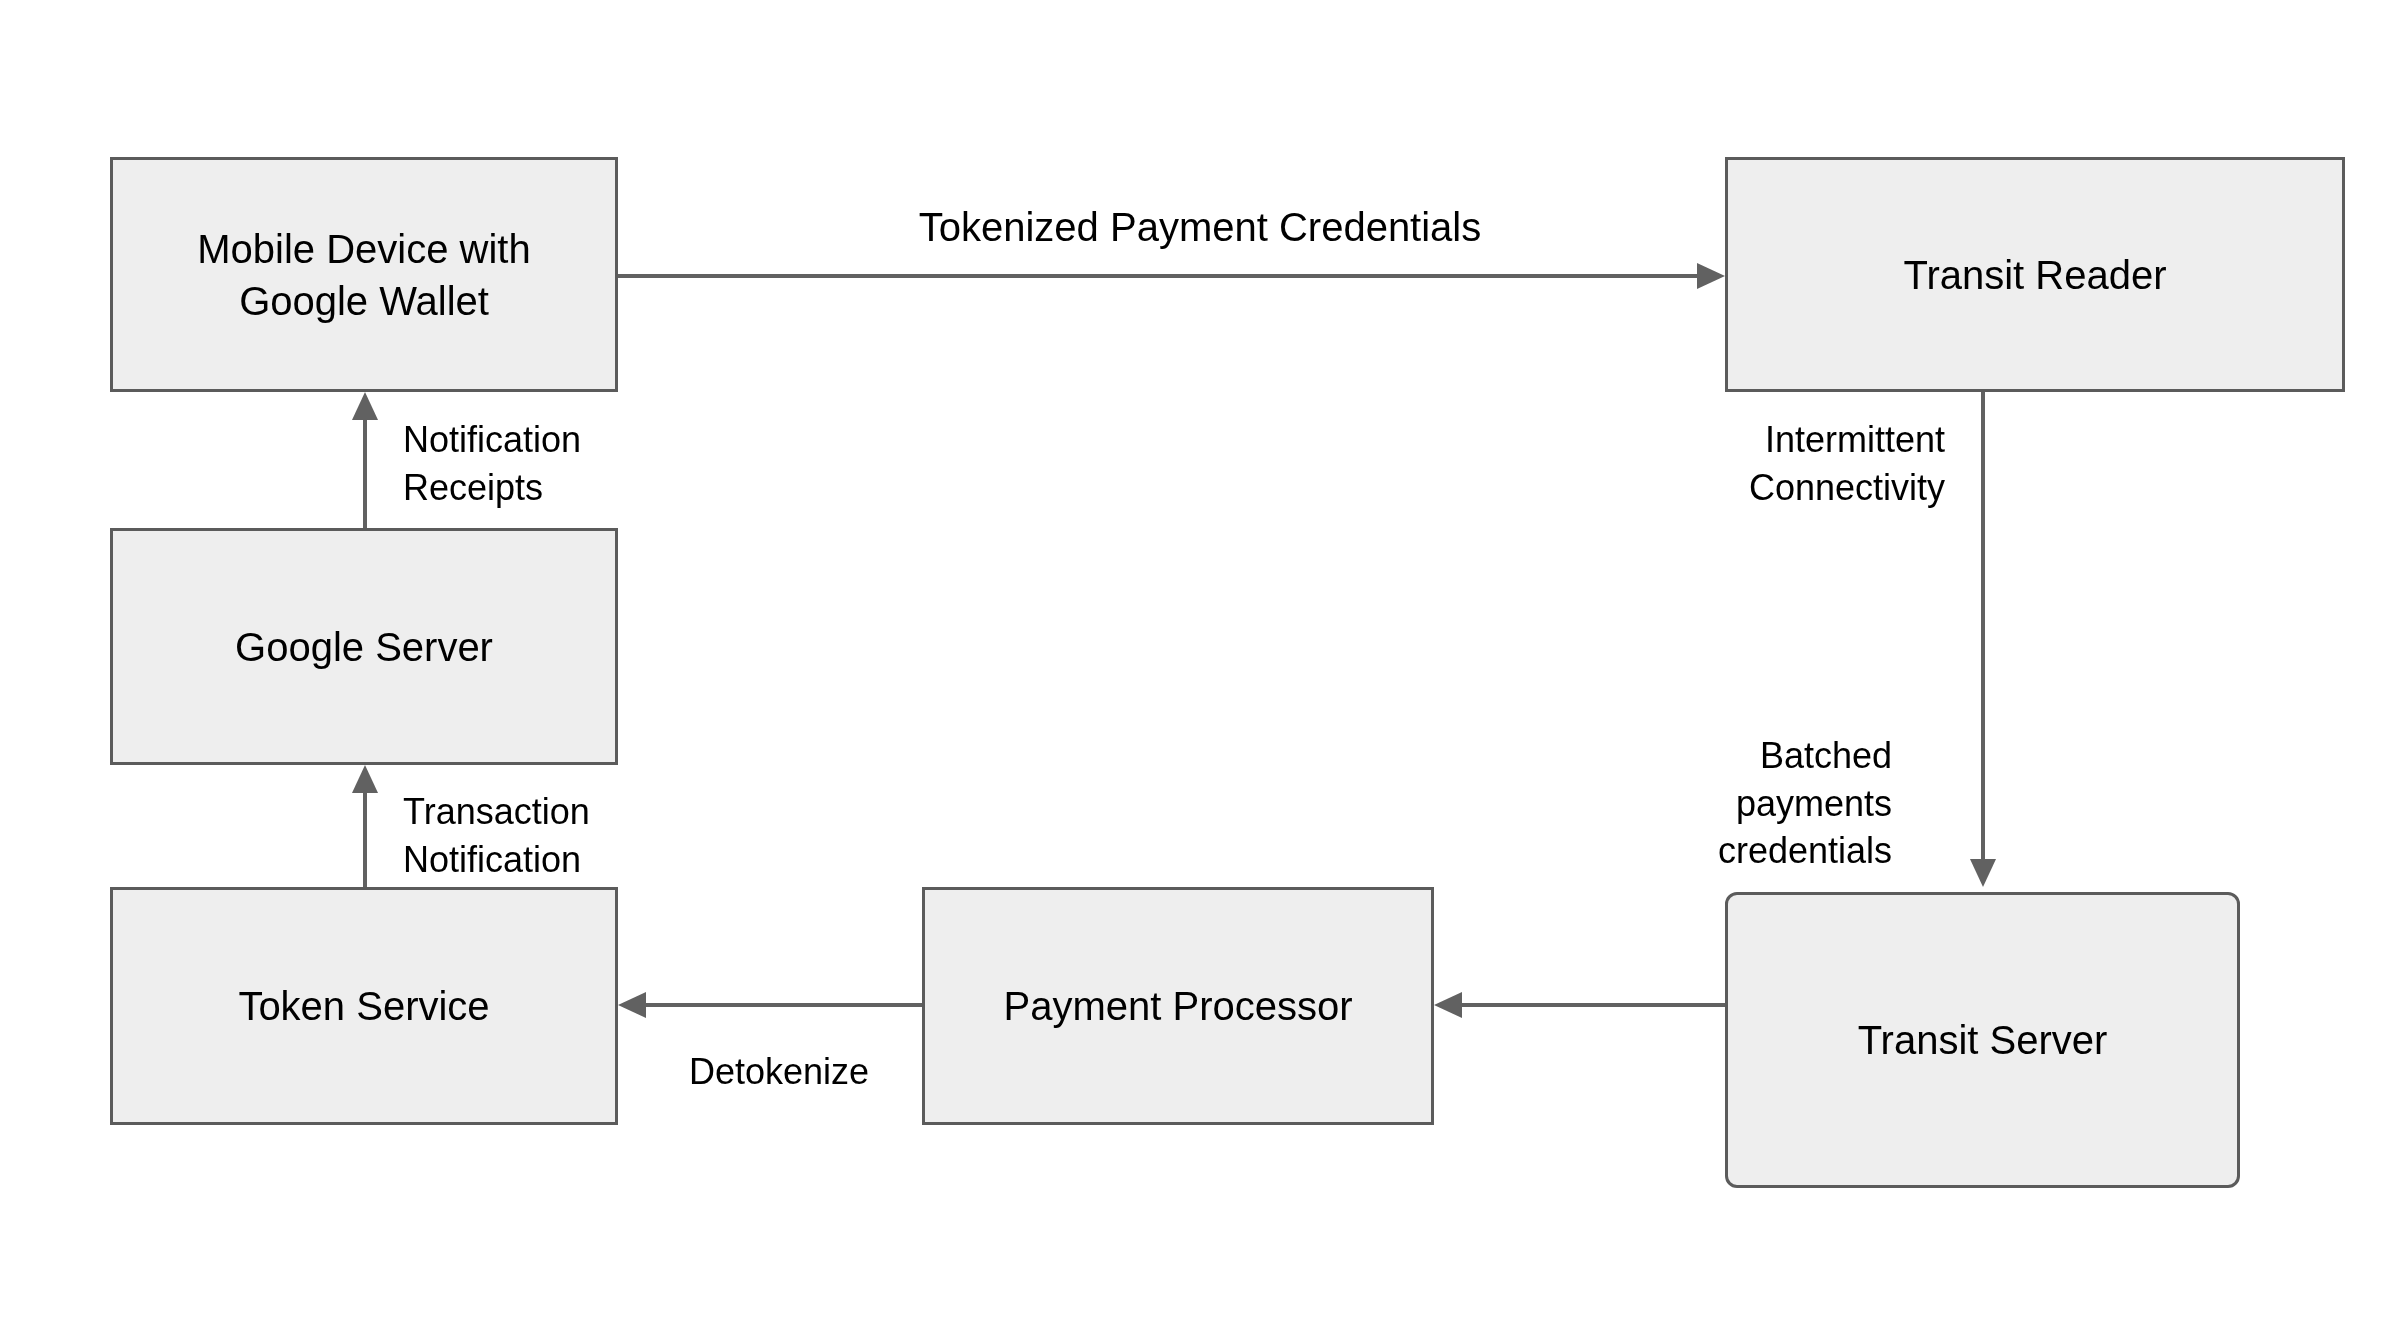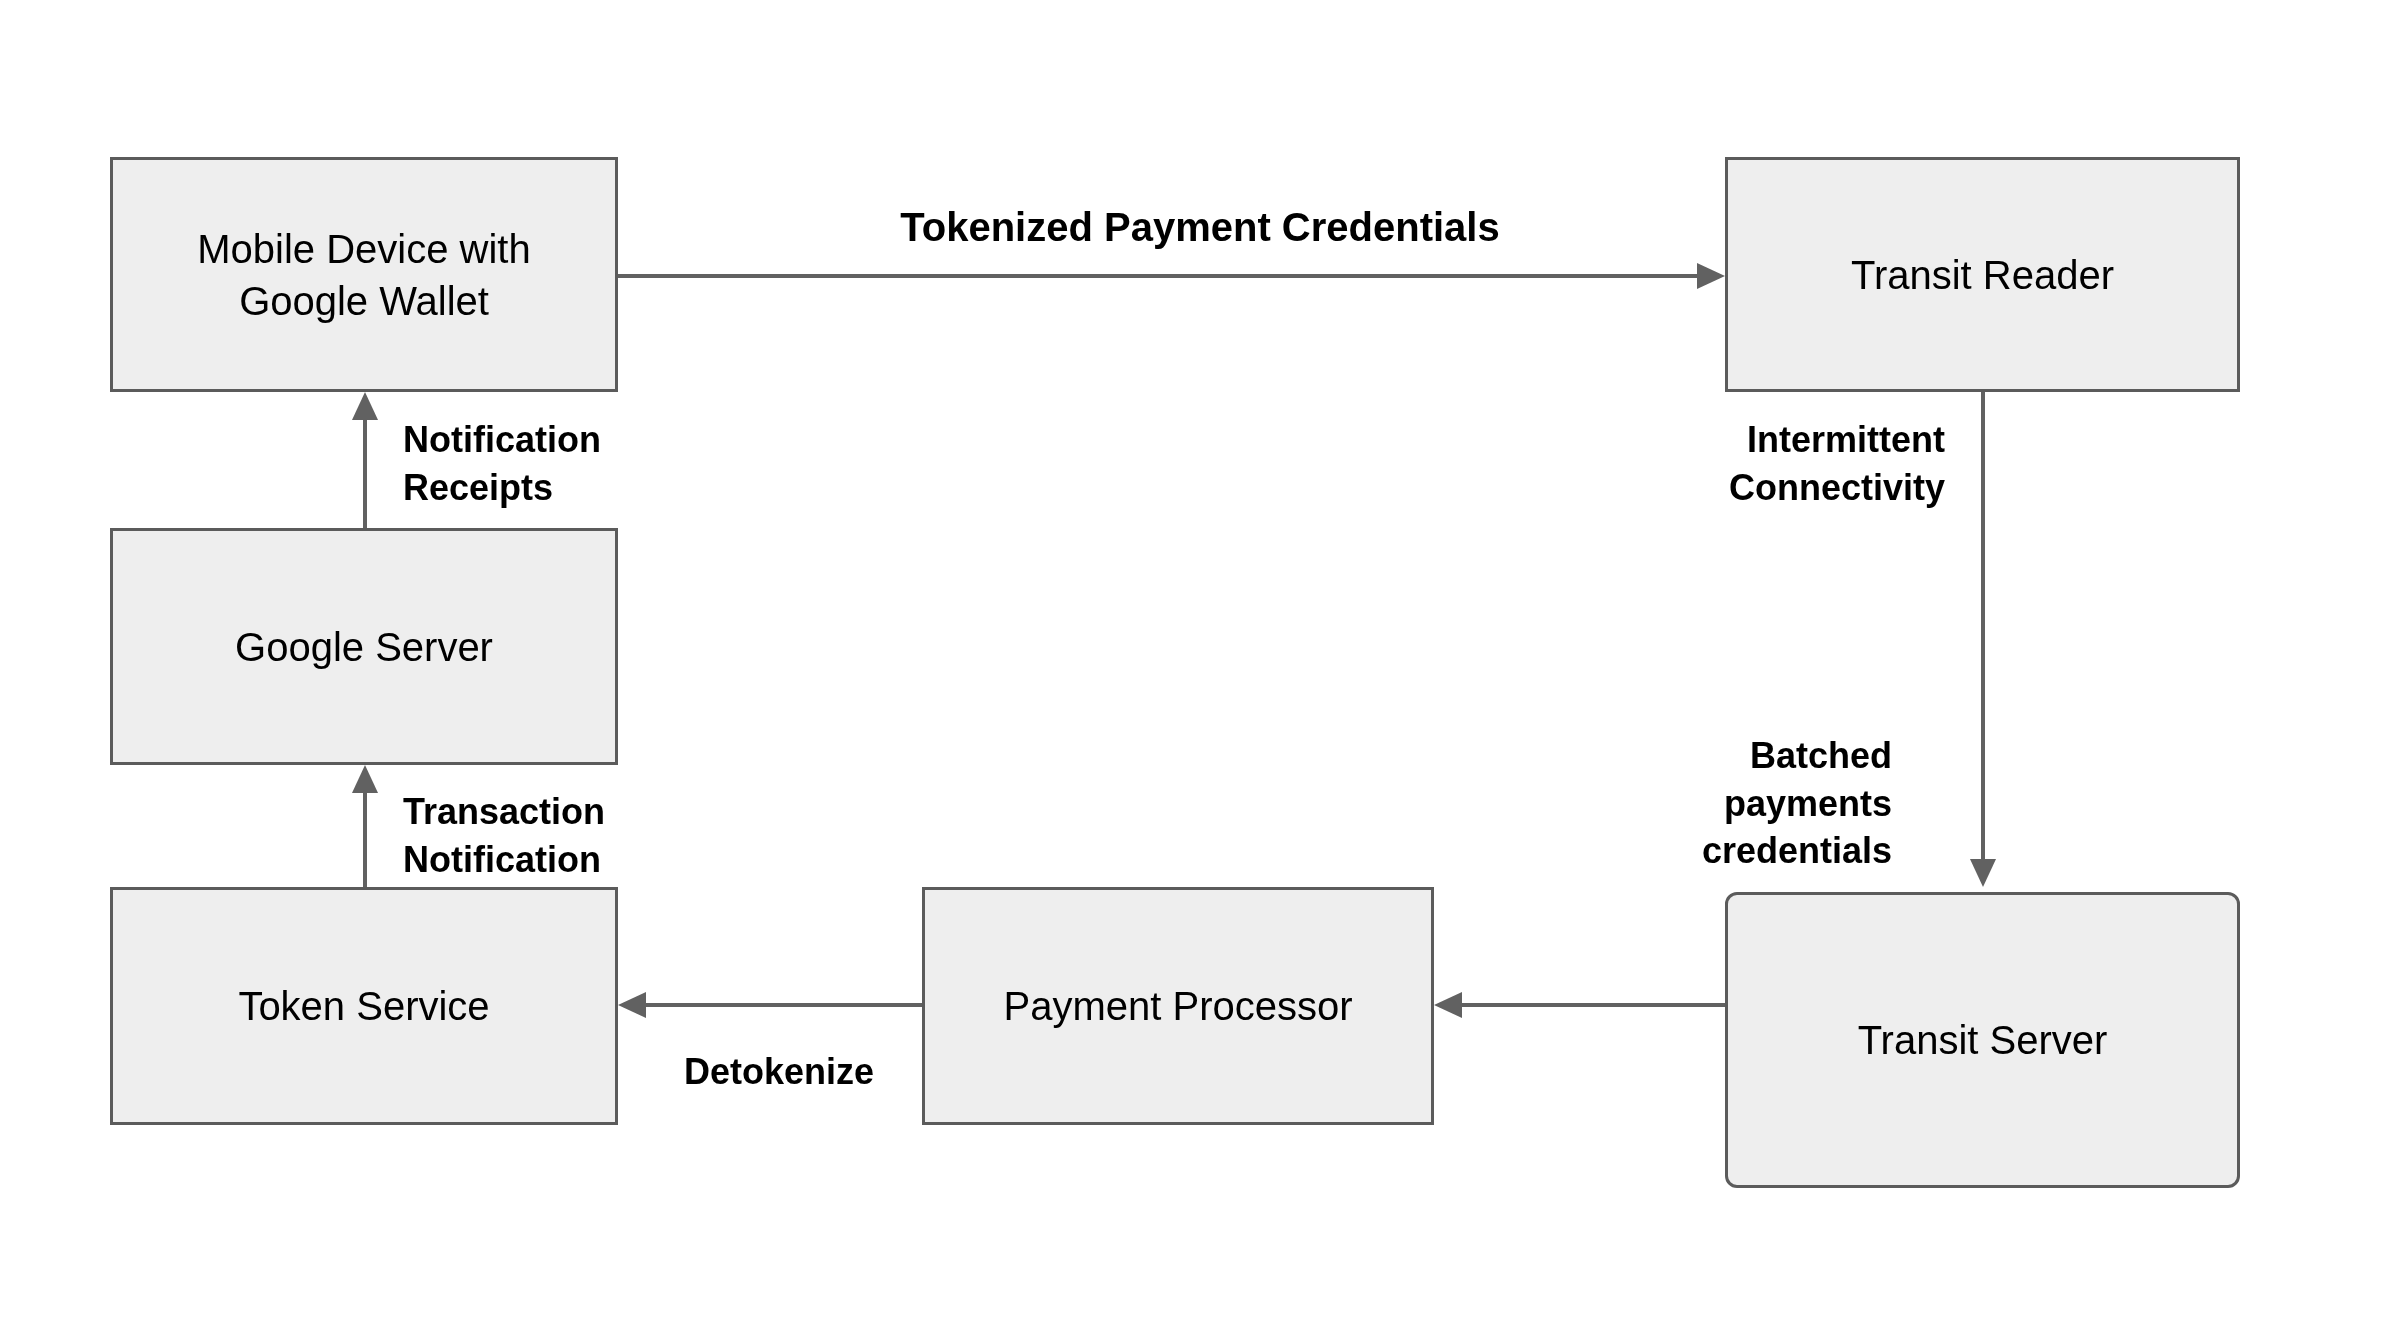--- a/index.html
+++ b/index.html
@@ -27,21 +27,21 @@
     border: 3px solid var(--node-border);
     display: flex;
     align-items: center;
     justify-content: center;
     text-align: center;
     font-size: 40px;
     line-height: 1.3;
     color: var(--text);
   }
   #n-mobile   { left: 110px;  top: 137px; width: 508px; height: 235px; }
-  #n-reader   { left: 1725px; top: 137px; width: 515px; height: 235px; }
+  #n-reader   { left: 1725px; top: 137px; width: 620px; height: 235px; }
   #n-google   { left: 110px;  top: 508px; width: 508px; height: 237px; }
   #n-tsp      { left: 110px;  top: 867px; width: 508px; height: 238px; }
   #n-pp       { left: 922px;  top: 867px; width: 512px; height: 238px; }
   #n-tserver  { left: 1725px; top: 872px; width: 515px; height: 296px; border-radius: 12px; }
 
   .edge-line {
     position: absolute;
     background: var(--arrow);
   }
   .head {
@@ -64,21 +64,21 @@
     border-bottom: 28px solid var(--arrow);
   }
   .head-down {
     border-left: 13px solid transparent;
     border-right: 13px solid transparent;
     border-top: 28px solid var(--arrow);
   }
 
   .edge-label {
     position: absolute;
-    font-weight: bold;
+    font-weight: normal;
     font-size: 36px;
     line-height: 1.32;
     color: var(--text);
     white-space: nowrap;
   }
   #l-tokenized   { left: 850px;  top: 181px;  width: 700px; text-align: center; font-size: 40px; line-height: 1.3; }
   #l-receipts    { left: 403px;  top: 396px;  text-align: left; }
   #l-intermit    { left: 1595px; top: 396px;  width: 350px; text-align: right; }
   #l-batched     { left: 1542px; top: 712px;  width: 350px; text-align: right; }
   #l-transaction { left: 403px;  top: 768px;  text-align: left; }

